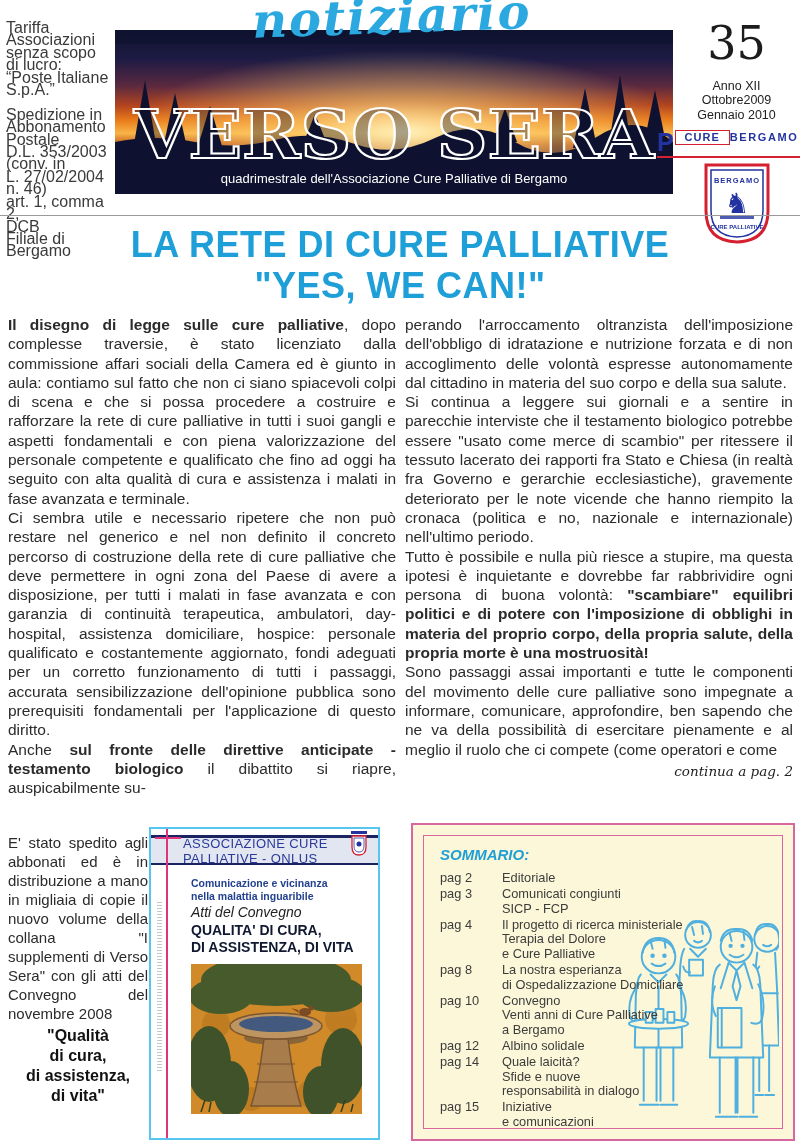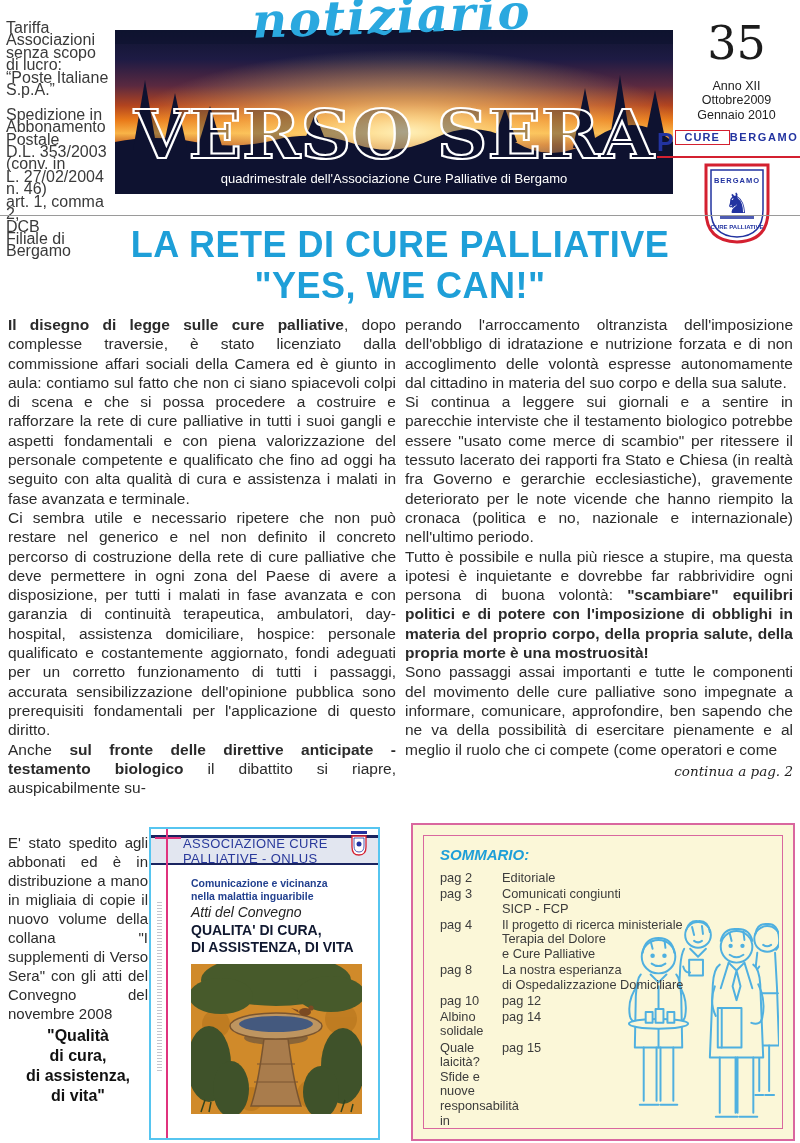--- a/index.html
+++ b/index.html
@@ -297,20 +297,23 @@
         <div class="tx">Comunicati congiunti
 SICP - FCP</div>
         <div class="pg">pag 4</div>
         <div class="tx">Il progetto di ricerca ministeriale
 Terapia del Dolore
 e Cure Palliative</div>
         <div class="pg">pag 8</div>
         <div class="tx">La nostra esperianza
 di Ospedalizzazione Domiciliare</div>
         <div class="pg">pag 10</div>
+        <div class="tx">Convegno
+Venti anni di Cure Palliative
+a Bergamo</div>
         <div class="pg">pag 12</div>
         <div class="tx">Albino solidale</div>
         <div class="pg">pag 14</div>
         <div class="tx">Quale laicità?
 Sfide e nuove
 responsabilità in dialogo</div>
         <div class="pg">pag 15</div>
         <div class="tx">Iniziative
 e comunicazioni
 importanti</div>

